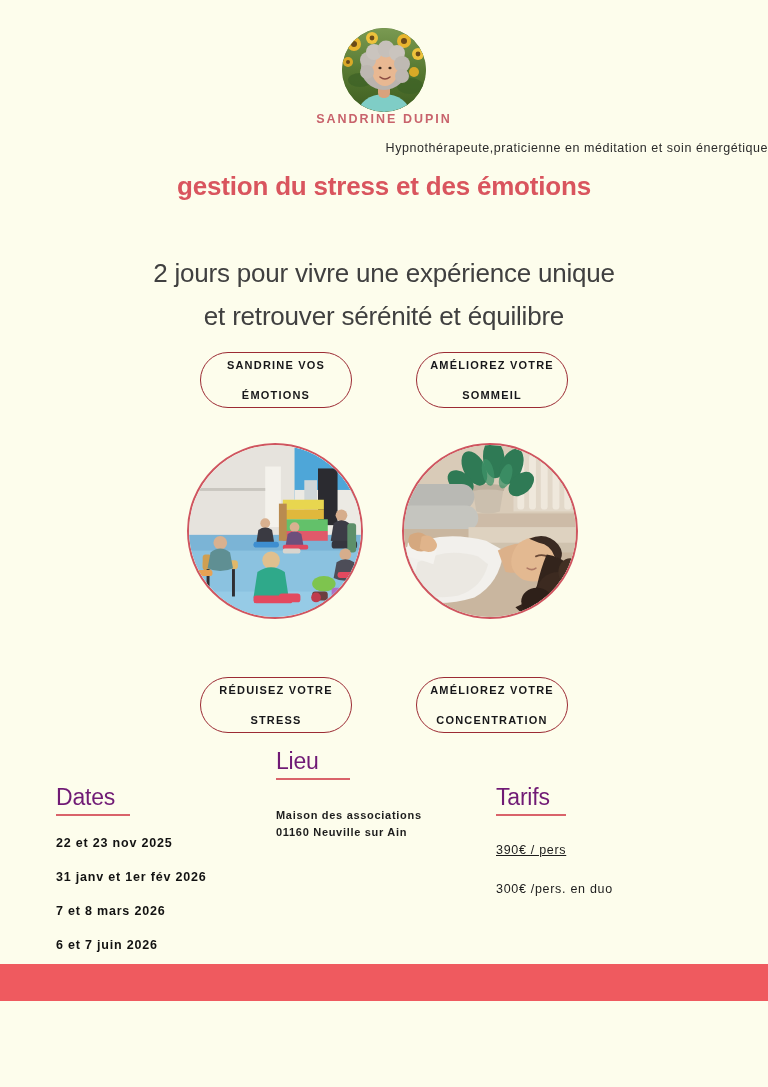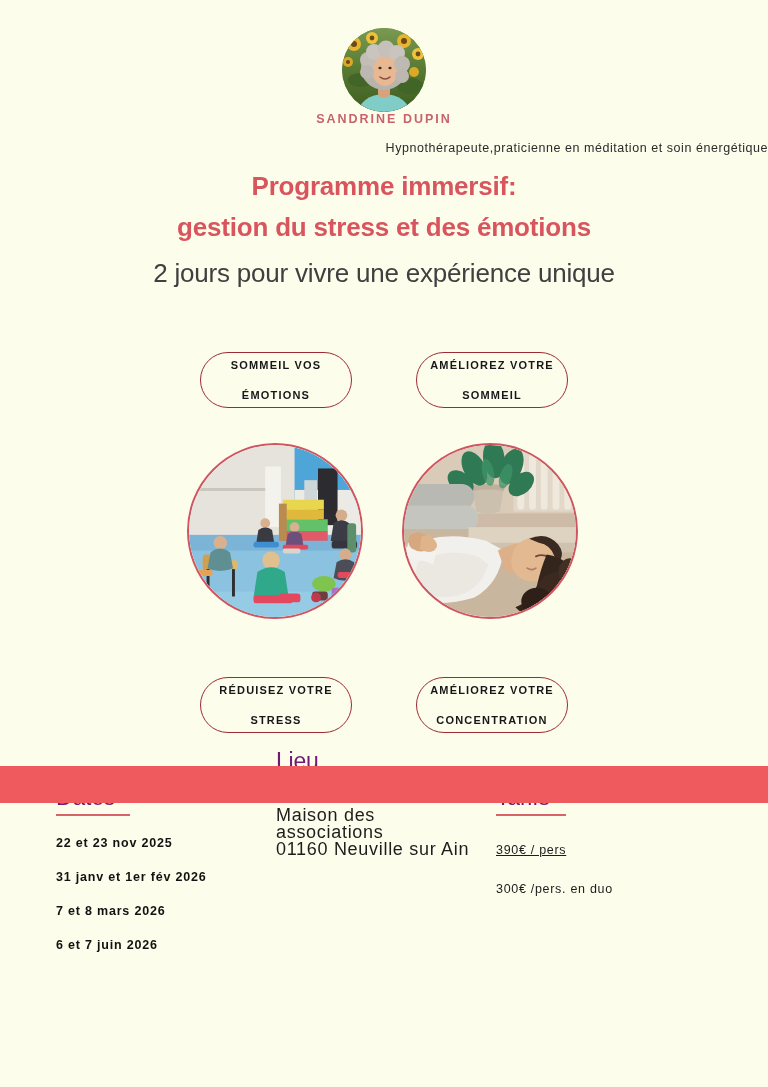--- a/index.html
+++ b/index.html
@@ -11,21 +11,21 @@
     height: 1087px;
     background: #fdfdec;
     font-family: "Liberation Sans", sans-serif;
     overflow: hidden;
     position: relative;
   }
 
   .poster {
     position: relative;
     width: 768px;
-    height: 803px;
+    height: 1001px;
     background: #fdfdec;
     box-sizing: border-box;
   }
 
   
   .avatar-wrap {
     position: absolute;
     top: 28px;
     left: 50%;
     transform: translateX(-50%);
@@ -164,23 +164,24 @@
     font-size: 12.5px;
     font-weight: bold;
     letter-spacing: 0.8px;
     margin-top: 20px;
   }
   .date-item:first-of-type { margin-top: 29px; }
 
   .lieu-lines {
     margin-top: 27px;
     color: #1d1d1d;
-    font-size: 18px;
+    font-size: 11px;
     letter-spacing: 0.7px;
     line-height: 17px;
+    font-weight: bold;
   }
 
   .tarif-item {
     color: #1d1d1d;
     font-size: 12.5px;
     letter-spacing: 0.7px;
     margin-top: 25px;
   }
   .tarif-item.first { margin-top: 27px; text-decoration: underline; }
 
@@ -253,31 +254,31 @@
           <path d="M38 49 q5 4 10 0" stroke="#8c4b42" stroke-width="1.6" fill="none" stroke-linecap="round"></path>
         </g>
       </svg>
     </div>
   </div>
 
   <div class="name">SANDRINE DUPIN</div>
   <div class="role">Hypnothérapeute,praticienne en méditation et soin énergétique</div>
 
   <div class="title-block">
-    <div class="title-line">Programme immersif:</div>
     <div class="title-line">gestion du stress et des émotions</div>
   </div>
 
   <div class="subtitle-block">
     <div class="subtitle-line">2 jours pour vivre une expérience unique</div>
+    <div class="subtitle-line">et retrouver sérénité et équilibre</div>
   </div>
 
   <div class="pill pill-tl">
     <span>
-      <span>SOMMEIL VOS</span><br>
+      <span>SANDRINE VOS</span><br>
       <span>ÉMOTIONS</span>
     </span>
   </div>
   <div class="pill pill-tr">
     <span>
       <span>AMÉLIOREZ VOTRE</span><br>
       <span>SOMMEIL</span>
     </span>
   </div>
   <div class="pill pill-bl">

